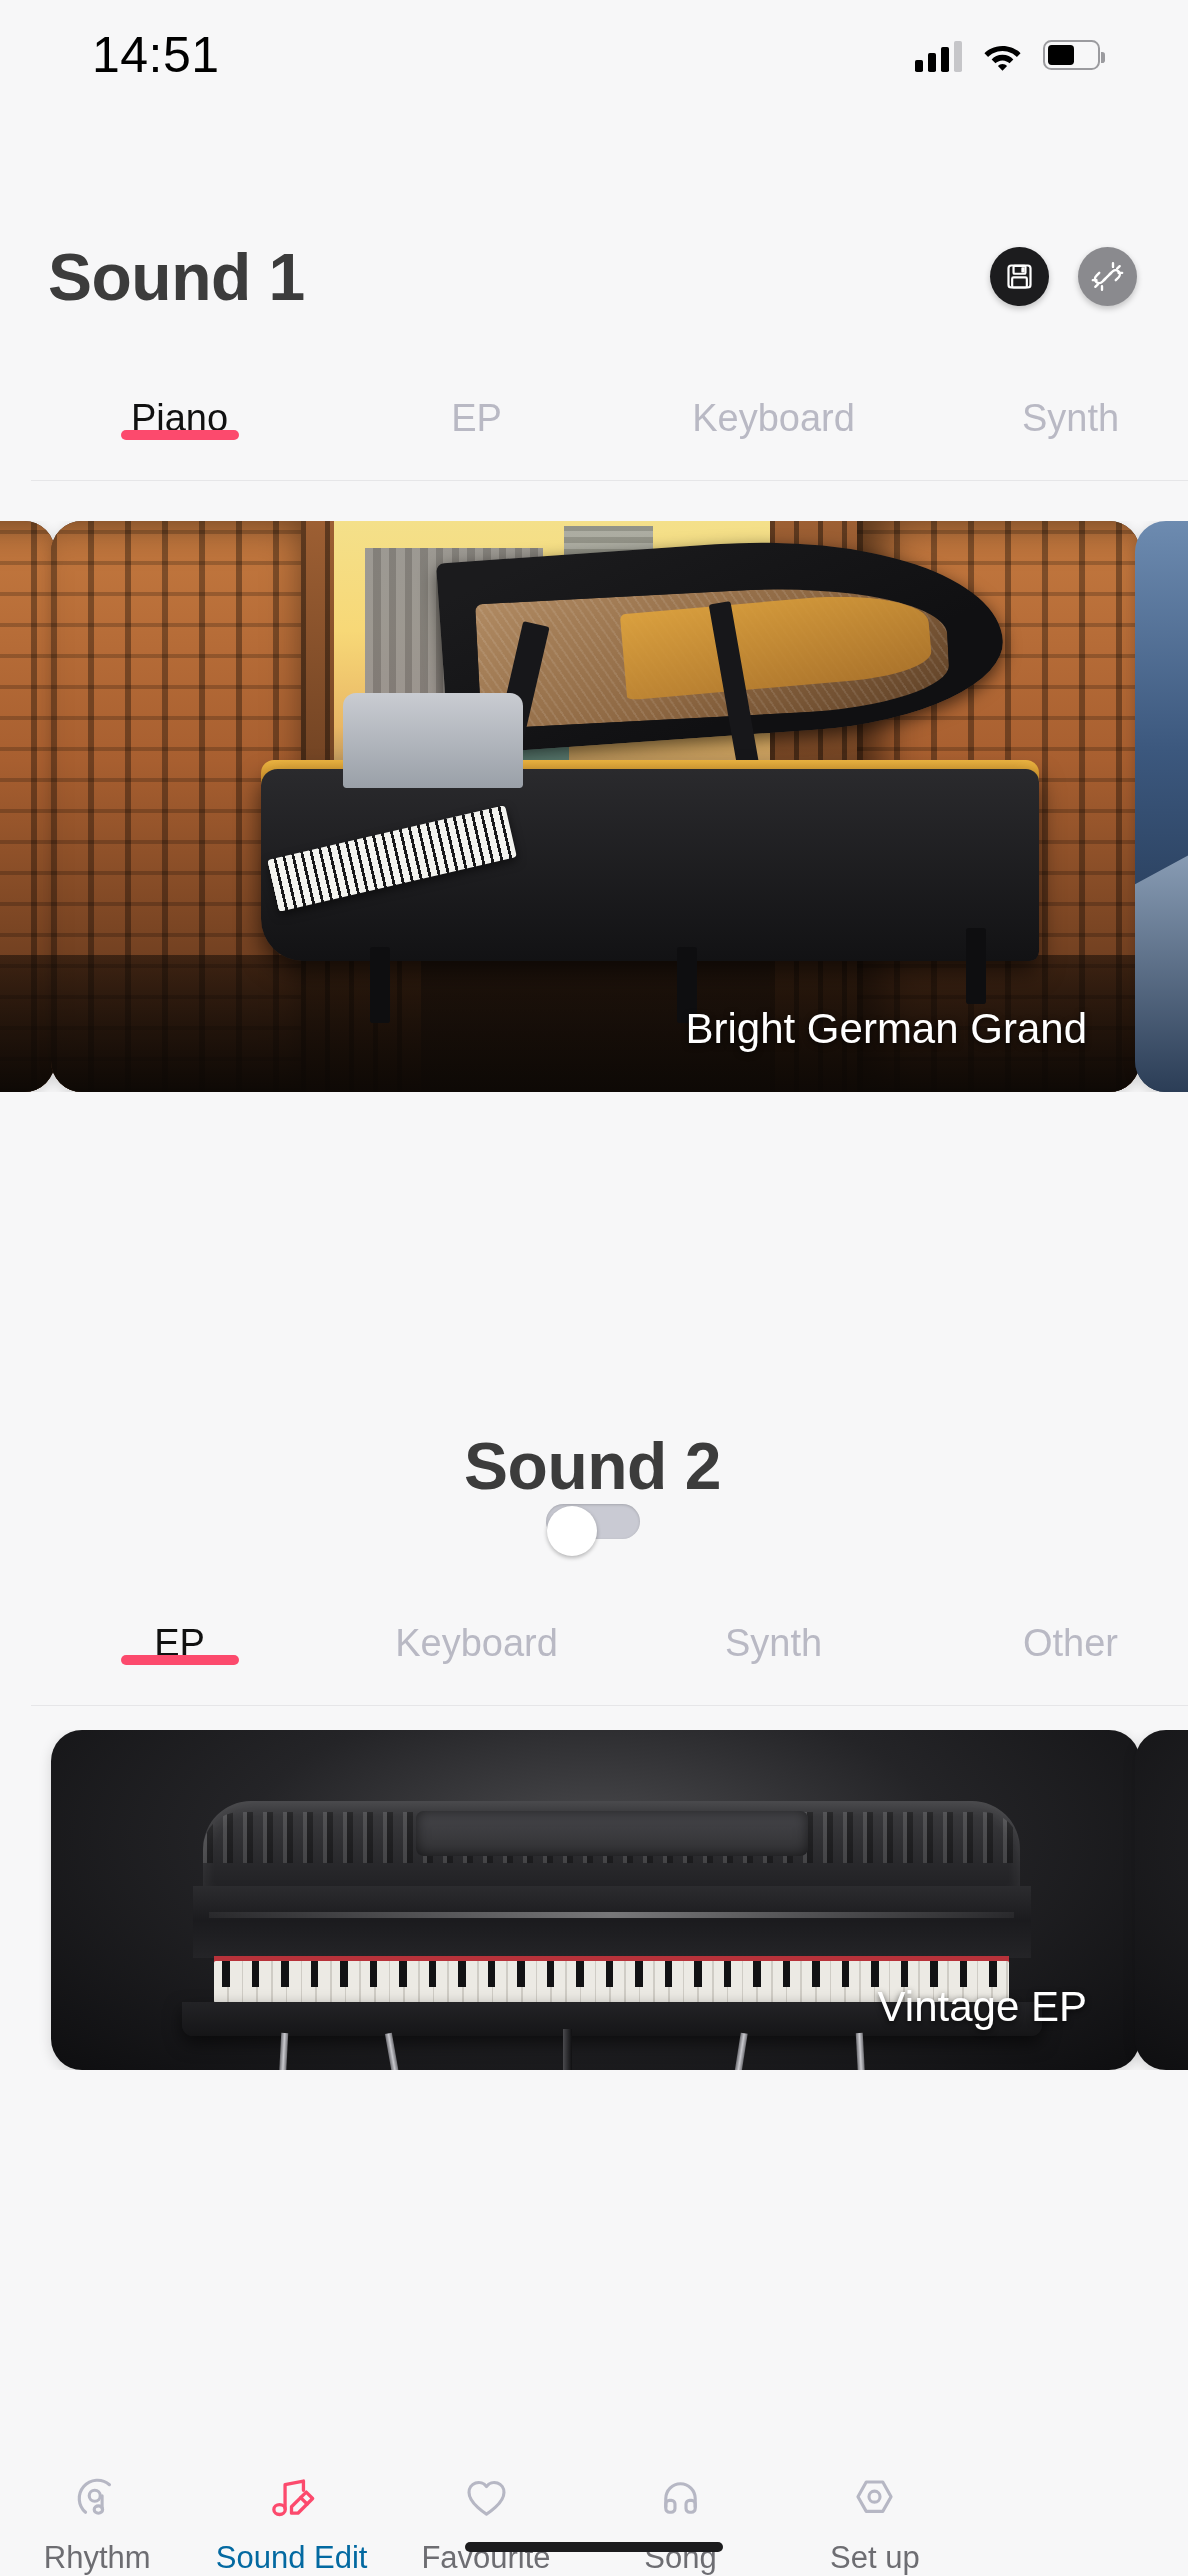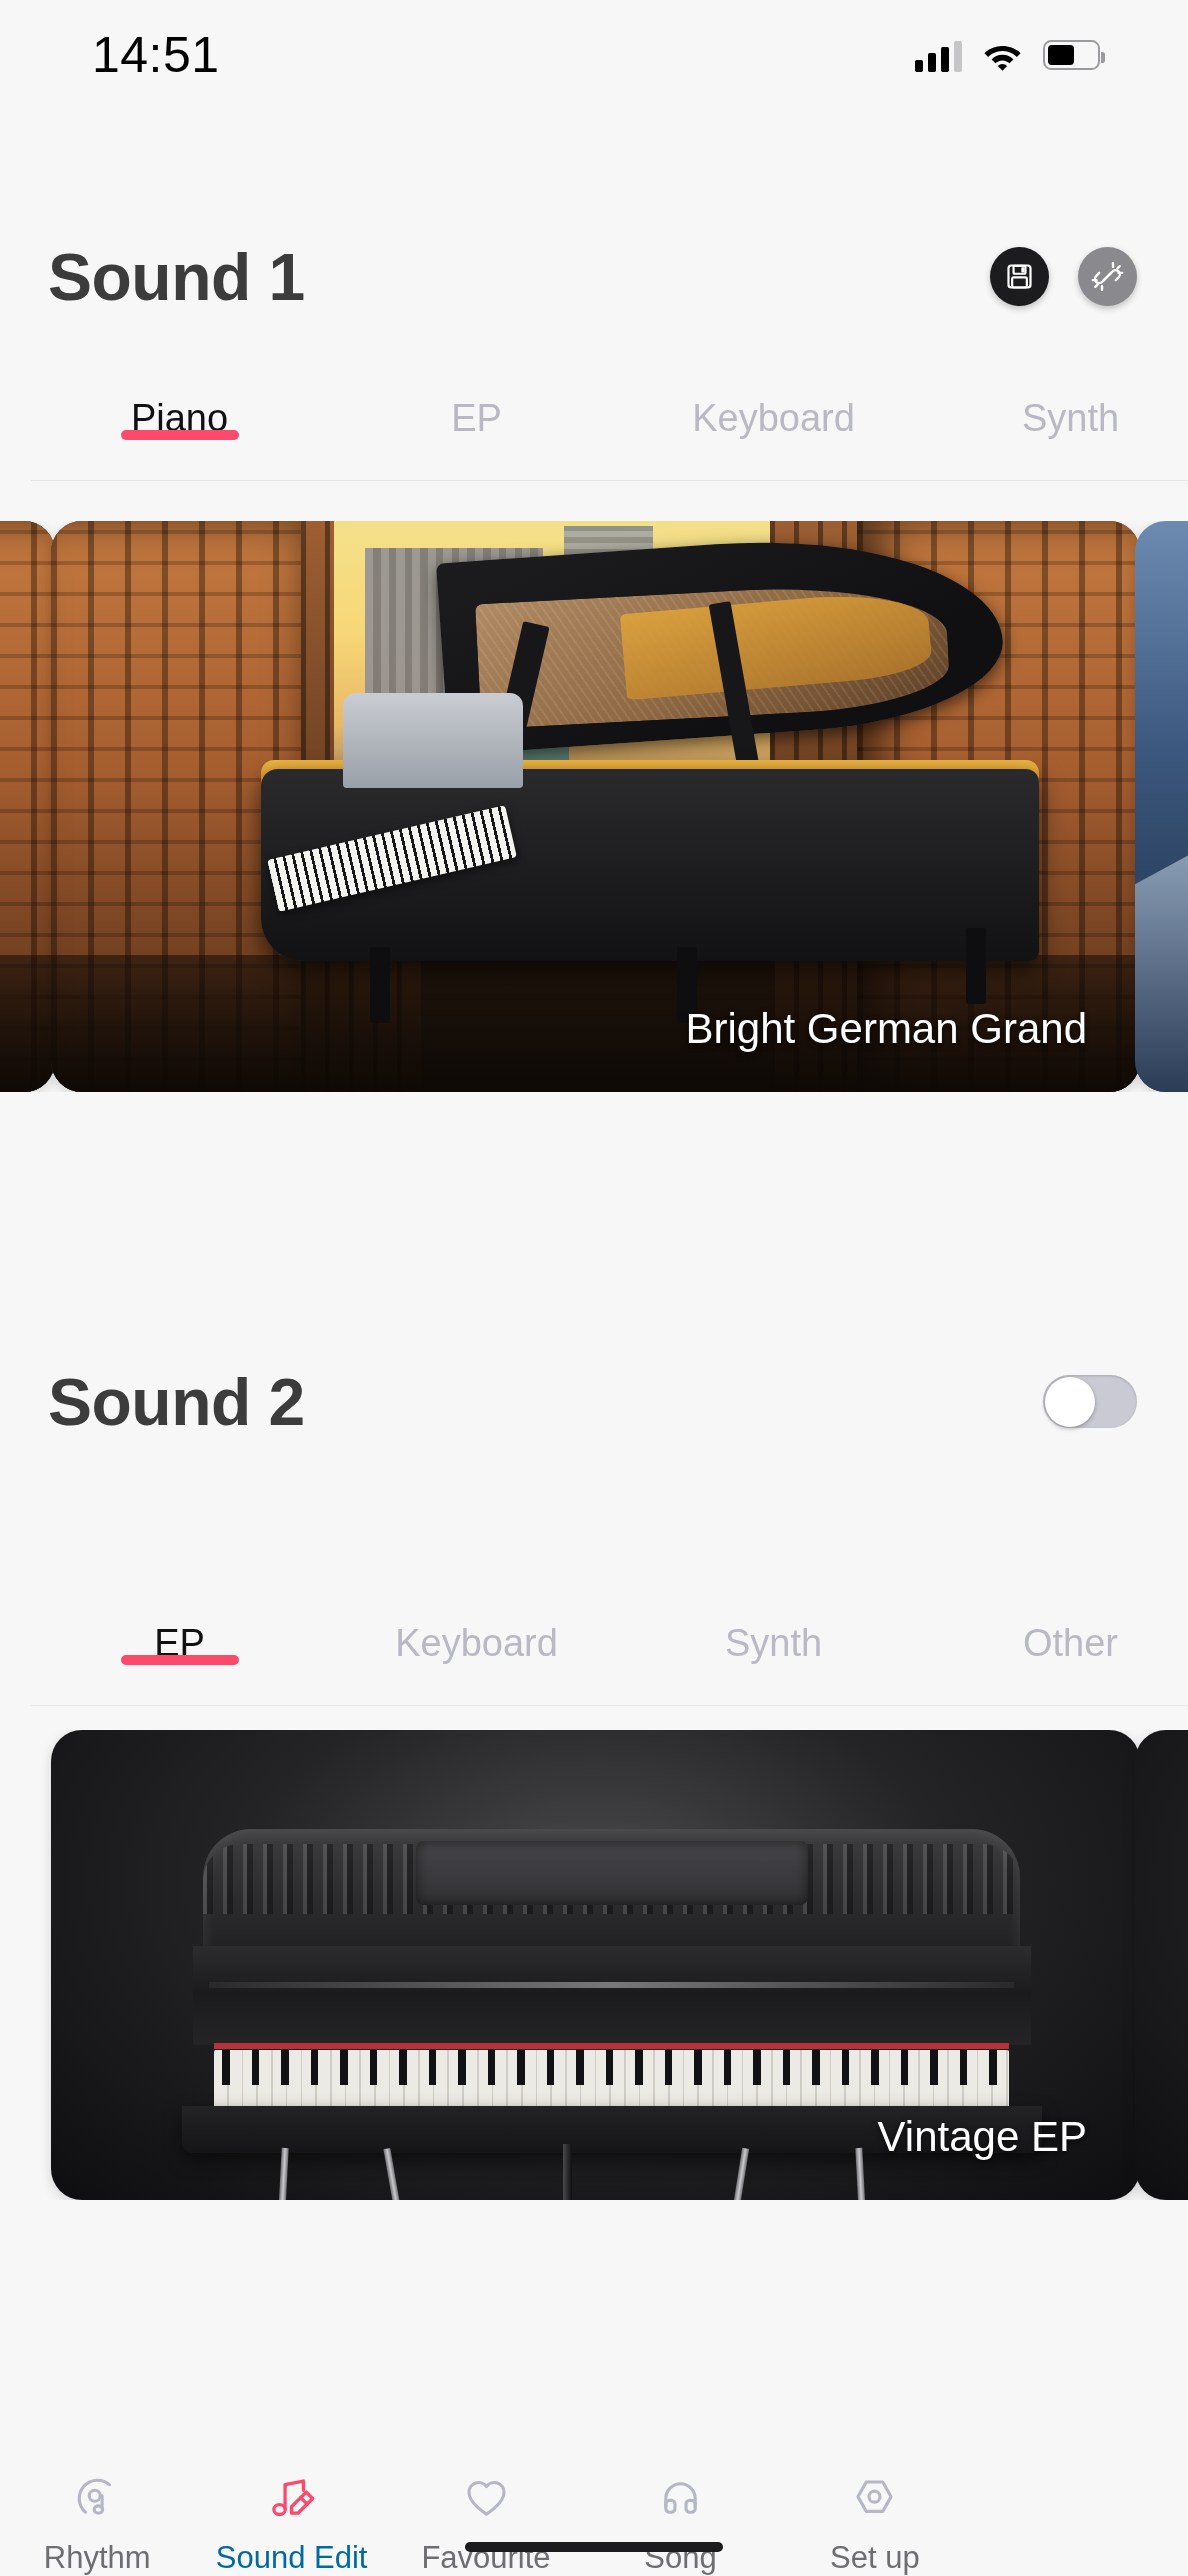--- a/index.html
+++ b/index.html
@@ -398,21 +398,21 @@
         </div>
         <div class="card-label">Bright German Grand</div>
       </div>
 
       <div class="card peek-r">
         <div class="art-mtn"></div>
       </div>
     </div>
   </div>
 
-  <div class="sect-head" style="top:1346px; height:111px;">
+  <div class="sect-head" style="top:1428px; height:111px;flex-direction:column;">
     <div class="sect-title">Sound 2</div>
     <div class="toggle">
       <div class="knob"></div>
     </div>
   </div>
 
   <div class="tabs" style="top:1605px;">
     <div class="tab active">
       <span>EP</span>
       <span class="ind"></span>
@@ -421,21 +421,21 @@
       <span>Keyboard</span>
     </div>
     <div class="tab">
       <span>Synth</span>
     </div>
     <div class="tab">
       <span>Other</span>
     </div>
   </div>
 
-  <div class="carousel" style="top:1730px; height:470px;">
+  <div class="carousel" style="top:1730px; height:340px;">
     <div class="track">
       <div class="card main">
         <div class="art-ep">
           <div class="ep-top">
               <div class="ep-fins"></div>
               <div class="ep-panel"></div>
             </div>
           <div class="ep-mid"></div>
           <div class="ep-redline"></div>
           <div class="ep-keys"></div>

